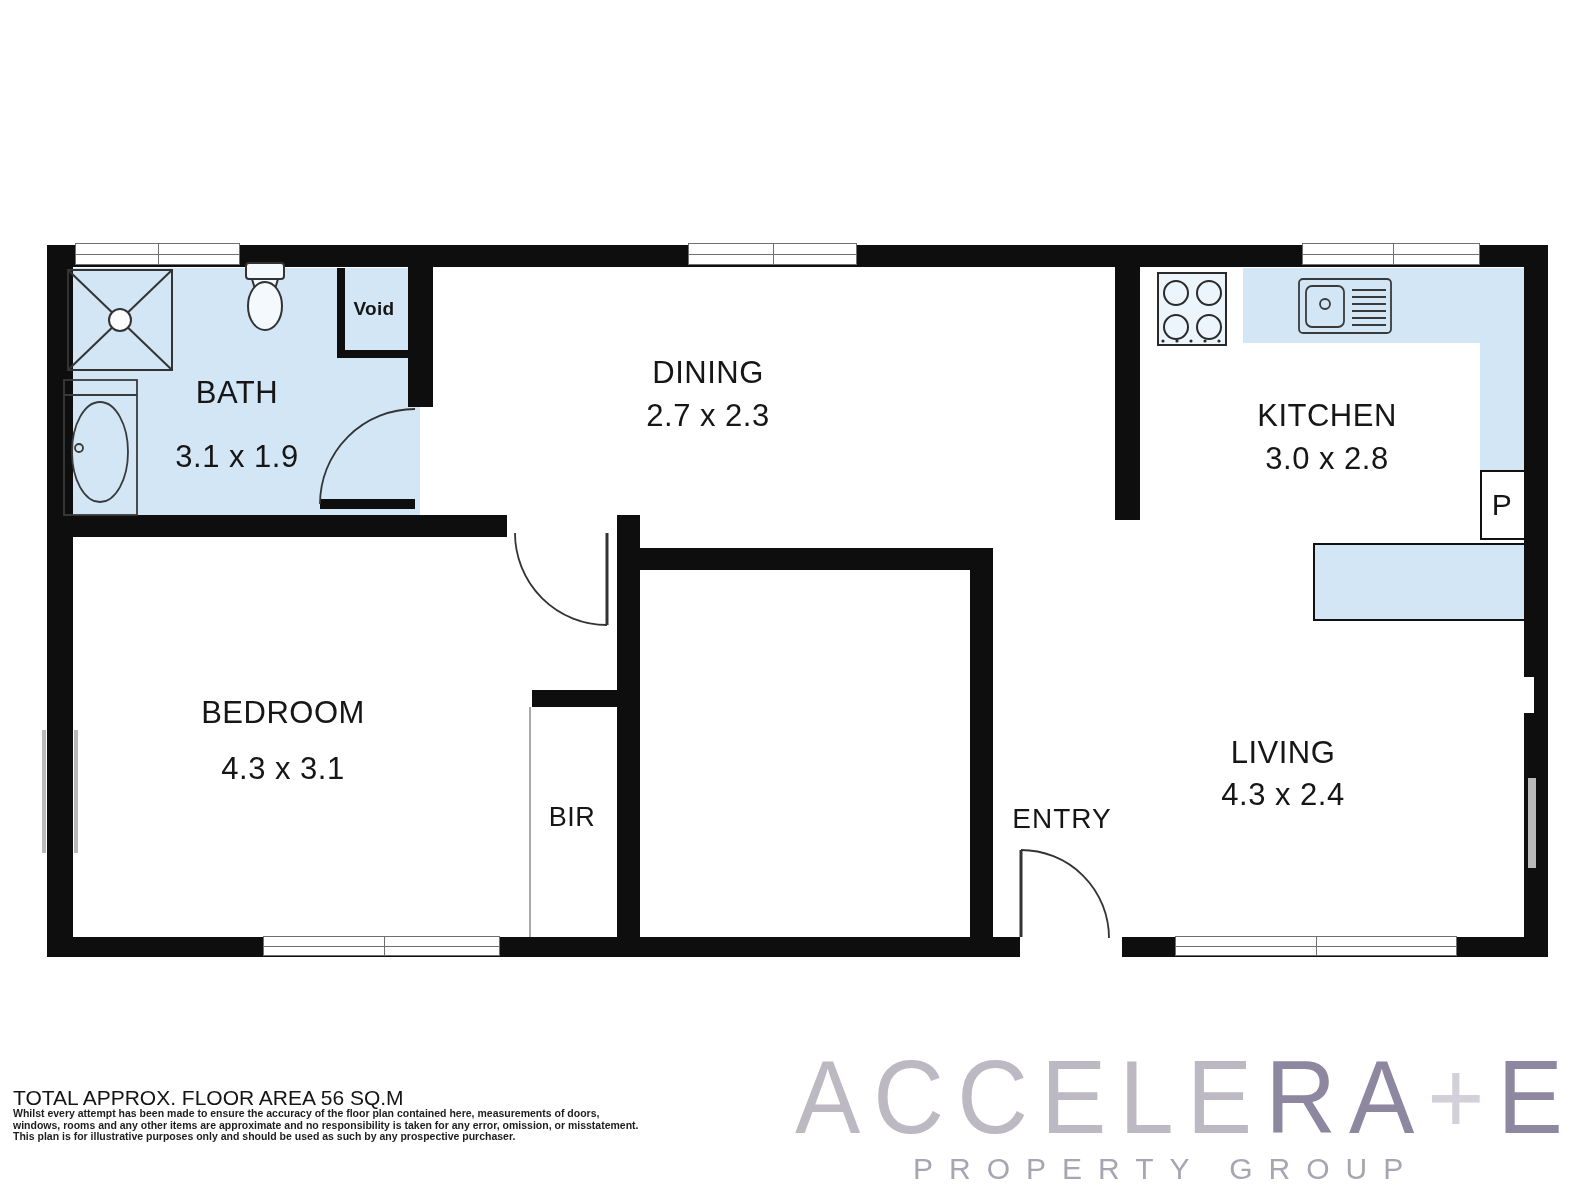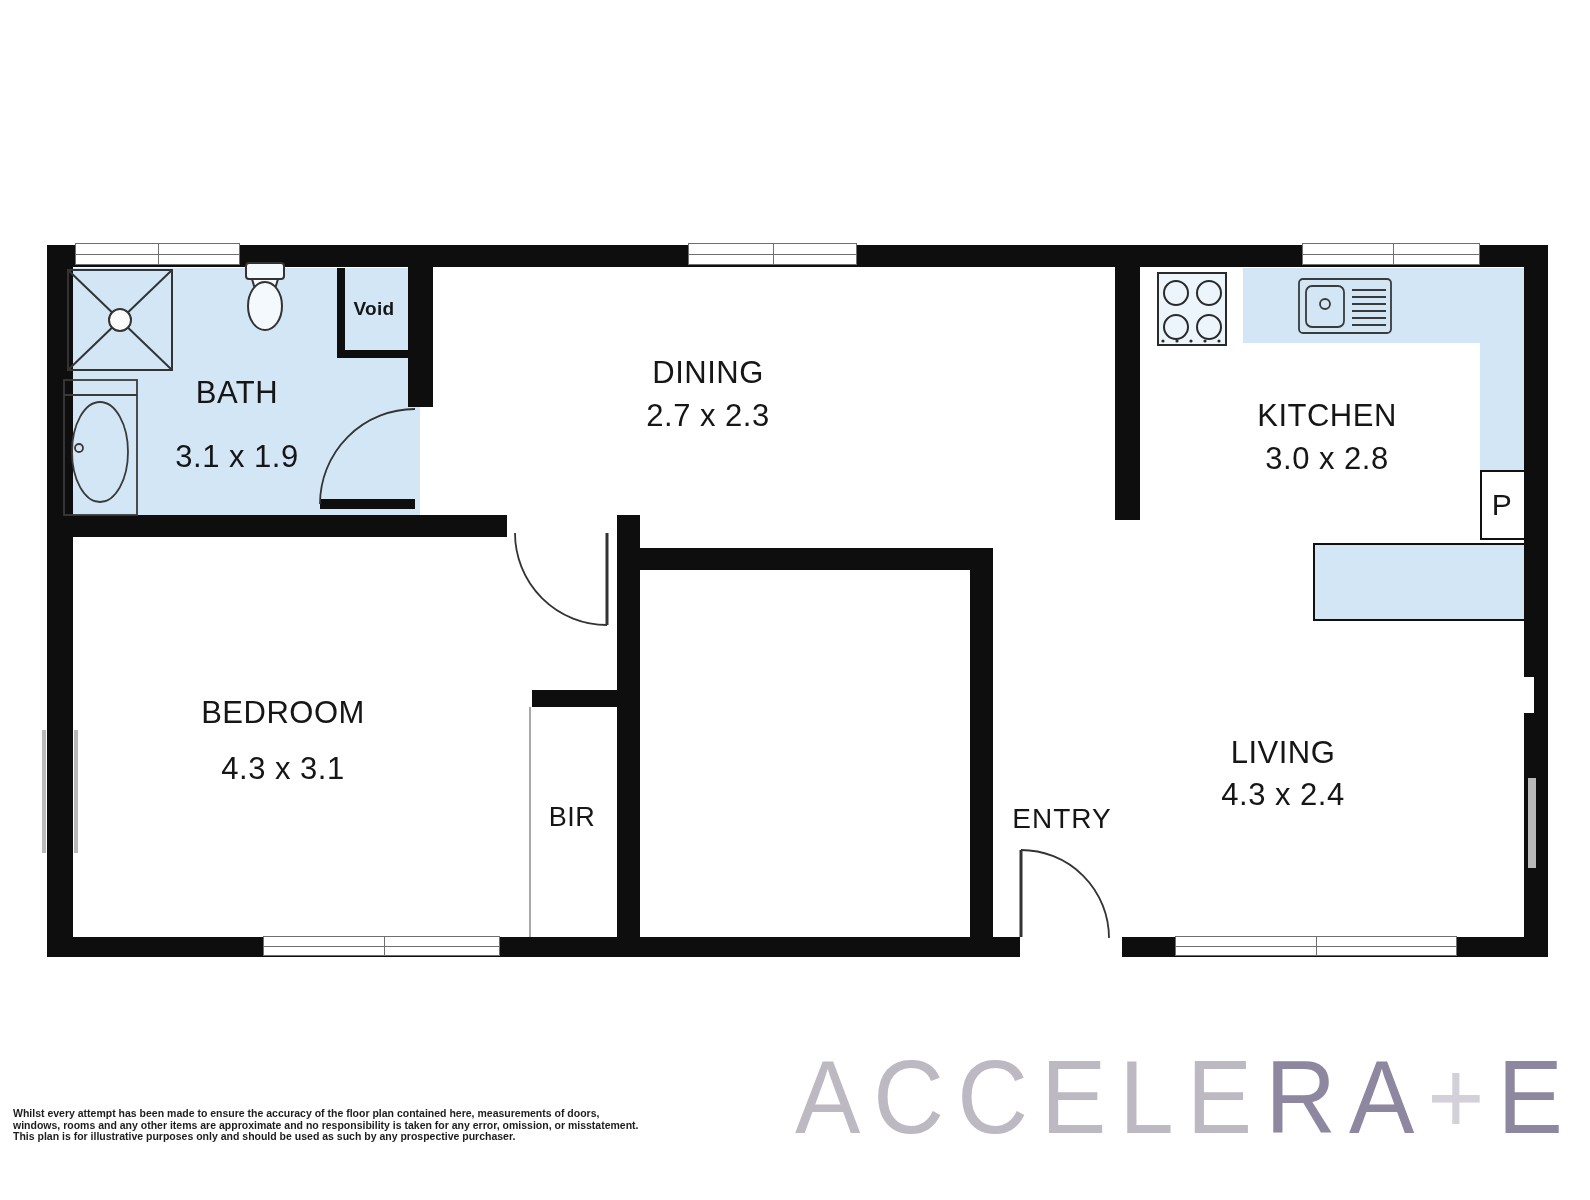--- a/index.html
+++ b/index.html
@@ -163,23 +163,25 @@
   <div class="room-label" style="left:1327px;top:416px;">KITCHEN</div>
   <div class="room-label room-dims" style="left:1327px;top:459px;">3.0 x 2.8</div>
   <div class="room-label" style="left:283px;top:713px;">BEDROOM</div>
   <div class="room-label room-dims" style="left:283px;top:769px;">4.3 x 3.1</div>
   <div class="room-label label-sm" style="left:572px;top:817px;">BIR</div>
   <div class="room-label label-entry" style="left:1062px;top:819px;">ENTRY</div>
   <div class="room-label" style="left:1283px;top:753px;text-align:center;">LIVING</div>
   <div class="room-label room-dims" style="left:1283px;top:795px;">4.3 x 2.4</div>
   <div class="room-label label-p" style="left:1502px;top:505px;">P</div>
 
+  <div class="footer-area">TOTAL APPROX. FLOOR AREA 56 SQ.M</div>
   <div class="footer-disclaimer">
     <div>Whilst every attempt has been made to ensure the accuracy of the floor plan contained here, measurements of doors,</div>
     <div>windows, rooms and any other items are approximate and no responsibility is taken for any error, omission, or misstatement.</div>
     <div>This plan is for illustrative purposes only and should be used as such by any prospective purchaser.</div>
   </div>
 
   <div class="logo-word">
     <span class="thin">ACCELE</span><span class="accent">RA</span><span class="plus">+</span><span class="accent">E</span>
   </div>
+  <div class="logo-tagline">PROPERTY GROUP</div>
 
 </div>
 
 </body></html>

